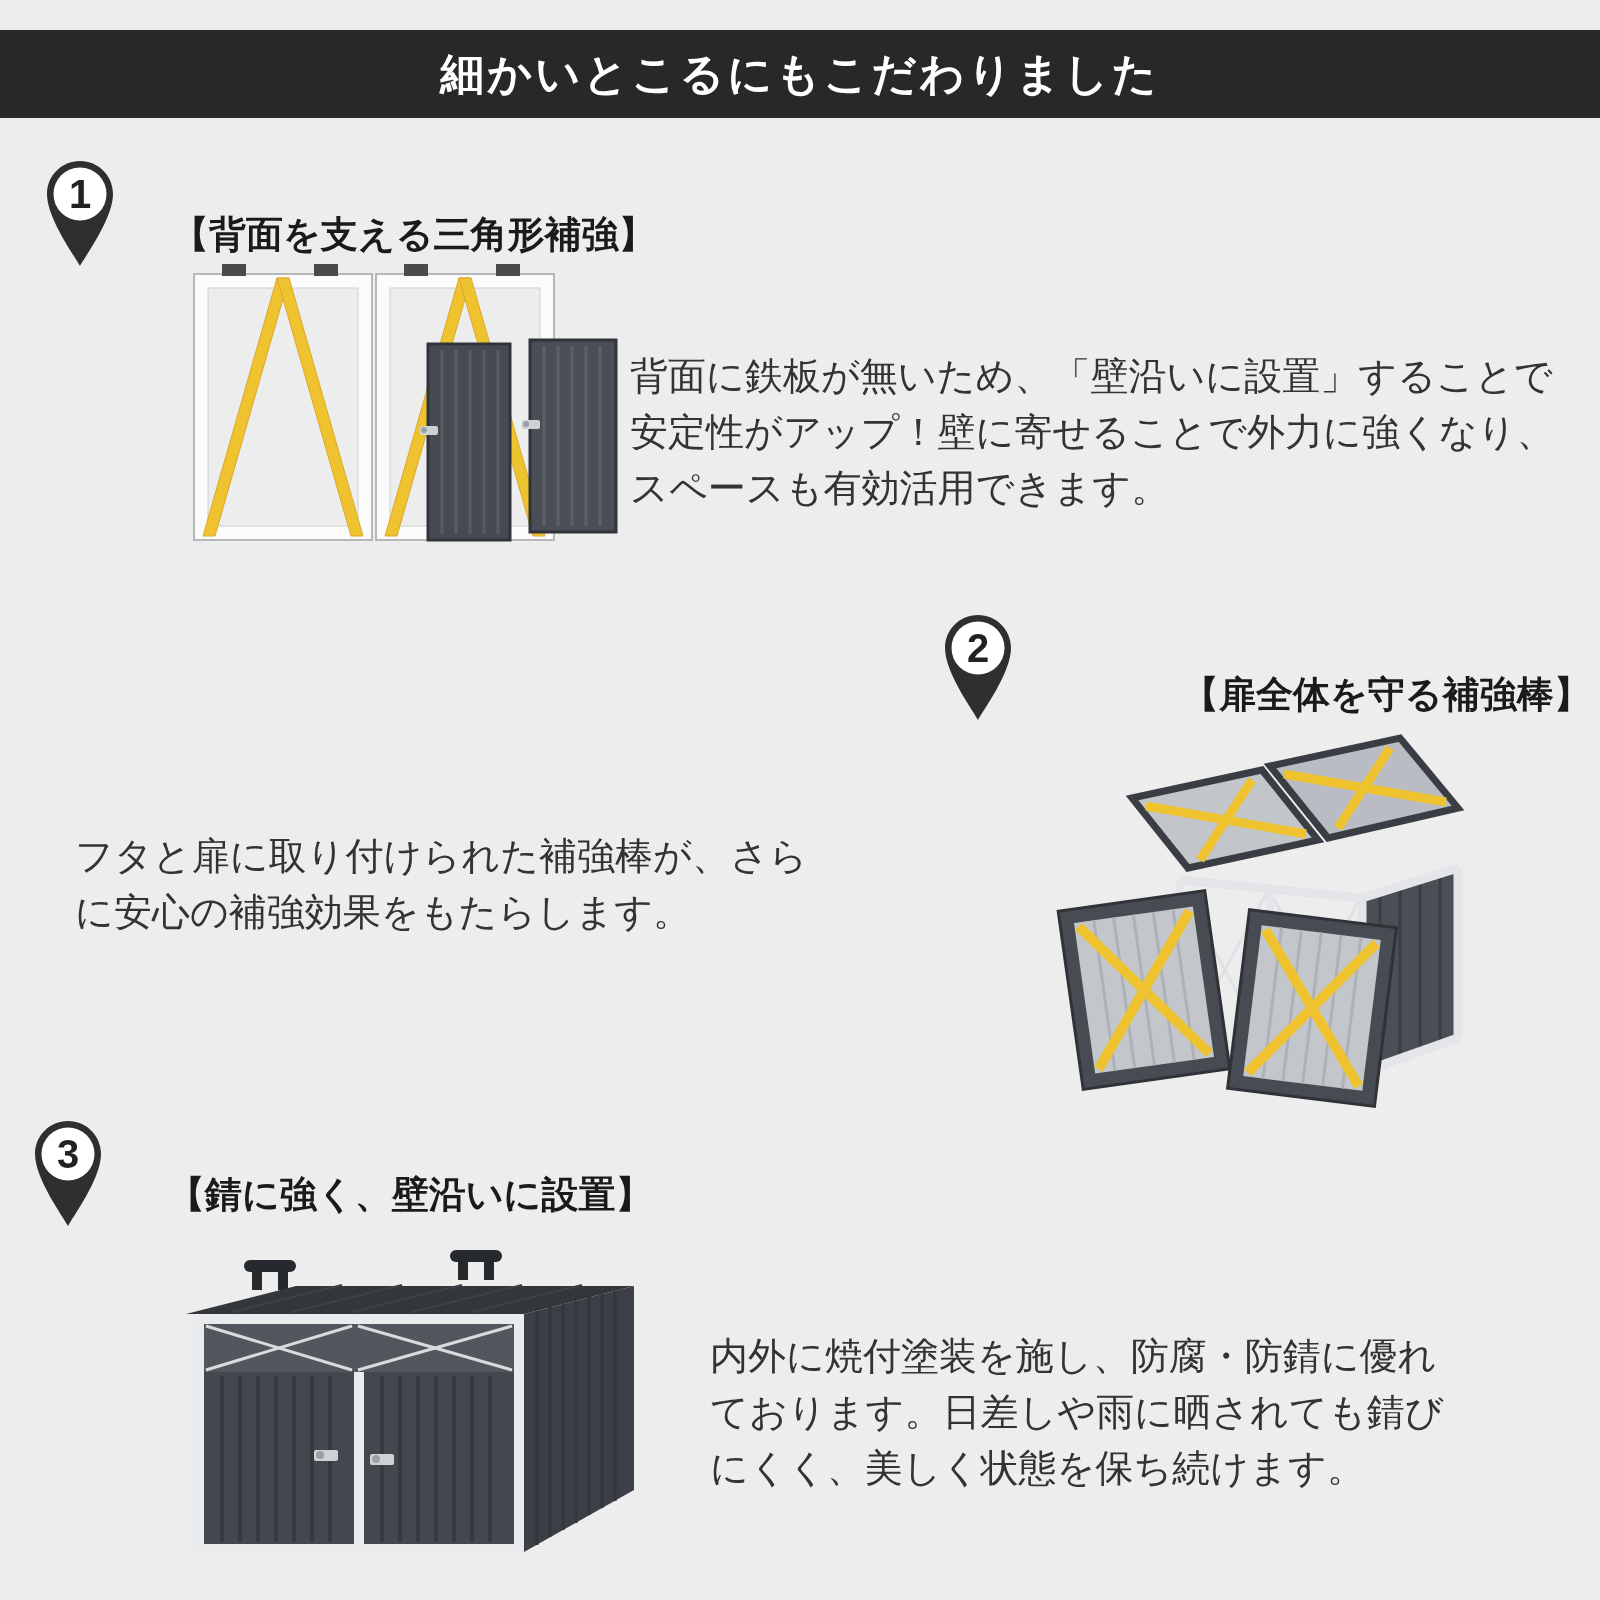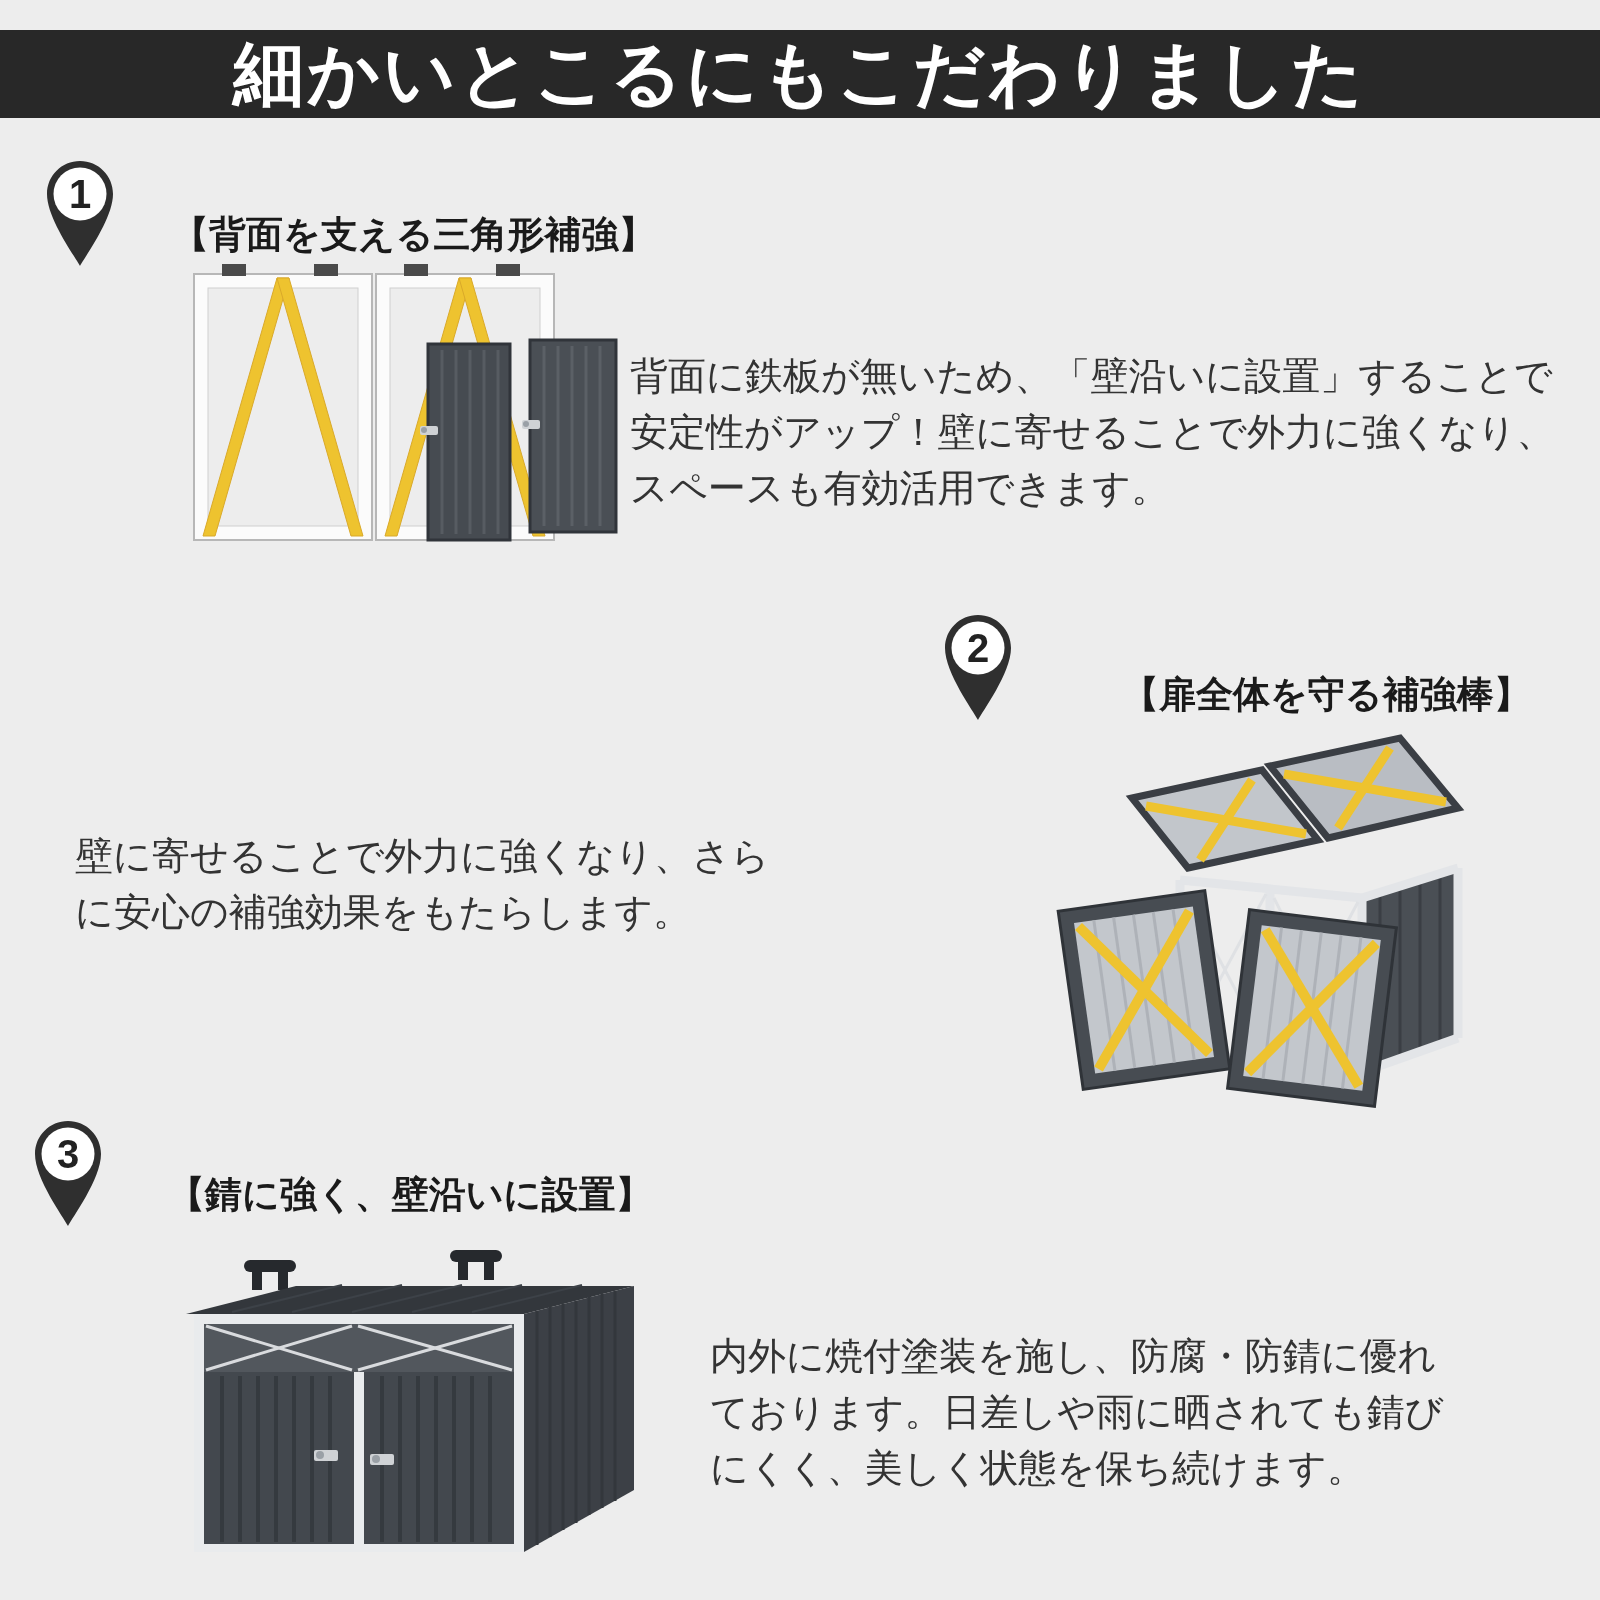--- a/index.html
+++ b/index.html
@@ -7,21 +7,21 @@
   .canvas {
     position:relative; width:1600px; height:1600px;
     background:#ededed; overflow:hidden;
     font-family:"Liberation Sans", sans-serif; color:#2b2b2b;
   }
   .banner {
     position:absolute; left:0; top:30px; width:1600px; height:88px;
     background:#282828; display:flex; align-items:center; justify-content:center;
   }
   .banner-title {
-    color:#ffffff; font-size:71px; font-weight:700; letter-spacing:3px; white-space:nowrap;
+    color:#ffffff; font-size:44px; font-weight:700; letter-spacing:3px; white-space:nowrap;
   }
   .pin { position:absolute; width:80px; height:112px; }
   .pin-num { font-size:40px; font-weight:700; fill:#222222; font-family:"Liberation Sans", sans-serif; }
   .section-heading {
     position:absolute; font-size:37px; font-weight:700; color:#1a1a1a; white-space:nowrap;margin-top:32px;
   }
   .body-text {
     position:absolute; font-size:38px; line-height:1.48; color:#333333;
     text-align:left; white-space:pre-line;
   }
@@ -97,21 +97,21 @@
 スペースも有効活用できます。</p>
   </section>
 
   <section>
     <svg class="pin" style="left:938px; top:610px;" viewBox="0 0 80 112">
       <path d="M40 110 C36 102 7 63 7 38 C7 19.7 21.7 5 40 5 C58.3 5 73 19.7 73 38 C73 63 44 102 40 110 Z" fill="#2f2f2f"></path>
       <circle cx="40" cy="38" r="26.5" fill="#ffffff"></circle>
       <text x="40" y="52" text-anchor="middle" class="pin-num">2</text>
     </svg>
 
-    <h2 class="section-heading" style="left:1122px; top:638px;">【扉全体を守る補強棒】</h2>
+    <h2 class="section-heading" style="left:1182px; top:638px;">【扉全体を守る補強棒】</h2>
 
     <svg class="illus" style="left:1012px; top:722px;" width="492" height="388" viewBox="0 0 492 388">
 
       <g>
         <polygon points="258,44 388,16 446,86 316,116" fill="#b9bdc3" stroke="#3a3e44" stroke-width="7"></polygon>
         <line x1="272" y1="52" x2="434" y2="80" stroke="#eec32f" stroke-width="9"></line>
         <line x1="378" y1="26" x2="326" y2="106" stroke="#eec32f" stroke-width="9"></line>
       </g>
 
       <g>
@@ -161,21 +161,21 @@
         <line x1="260" y1="210" x2="260" y2="362" stroke="#aeb2b8" stroke-width="3"></line>
         <line x1="280" y1="210" x2="280" y2="362" stroke="#aeb2b8" stroke-width="3"></line>
         <line x1="300" y1="210" x2="300" y2="362" stroke="#aeb2b8" stroke-width="3"></line>
         <line x1="320" y1="210" x2="320" y2="362" stroke="#aeb2b8" stroke-width="3"></line>
         <line x1="340" y1="210" x2="340" y2="362" stroke="#aeb2b8" stroke-width="3"></line>
         <line x1="244" y1="214" x2="356" y2="358" stroke="#eec32f" stroke-width="10"></line>
         <line x1="356" y1="214" x2="244" y2="358" stroke="#eec32f" stroke-width="10"></line>
       </g>
     </svg>
 
-    <p class="body-text" style="left:75px; top:828px; width:810px;">壁に寄せることで外力に強くなり、さら
+    <p class="body-text" style="left:75px; top:828px; width:810px;">フタと扉に取り付けられた補強棒が、さら
 に安心の補強効果をもたらします。</p>
   </section>
 
   <section>
     <svg class="pin" style="left:28px; top:1116px;" viewBox="0 0 80 112">
       <path d="M40 110 C36 102 7 63 7 38 C7 19.7 21.7 5 40 5 C58.3 5 73 19.7 73 38 C73 63 44 102 40 110 Z" fill="#2f2f2f"></path>
       <circle cx="40" cy="38" r="26.5" fill="#ffffff"></circle>
       <text x="40" y="52" text-anchor="middle" class="pin-num">3</text>
     </svg>
 

